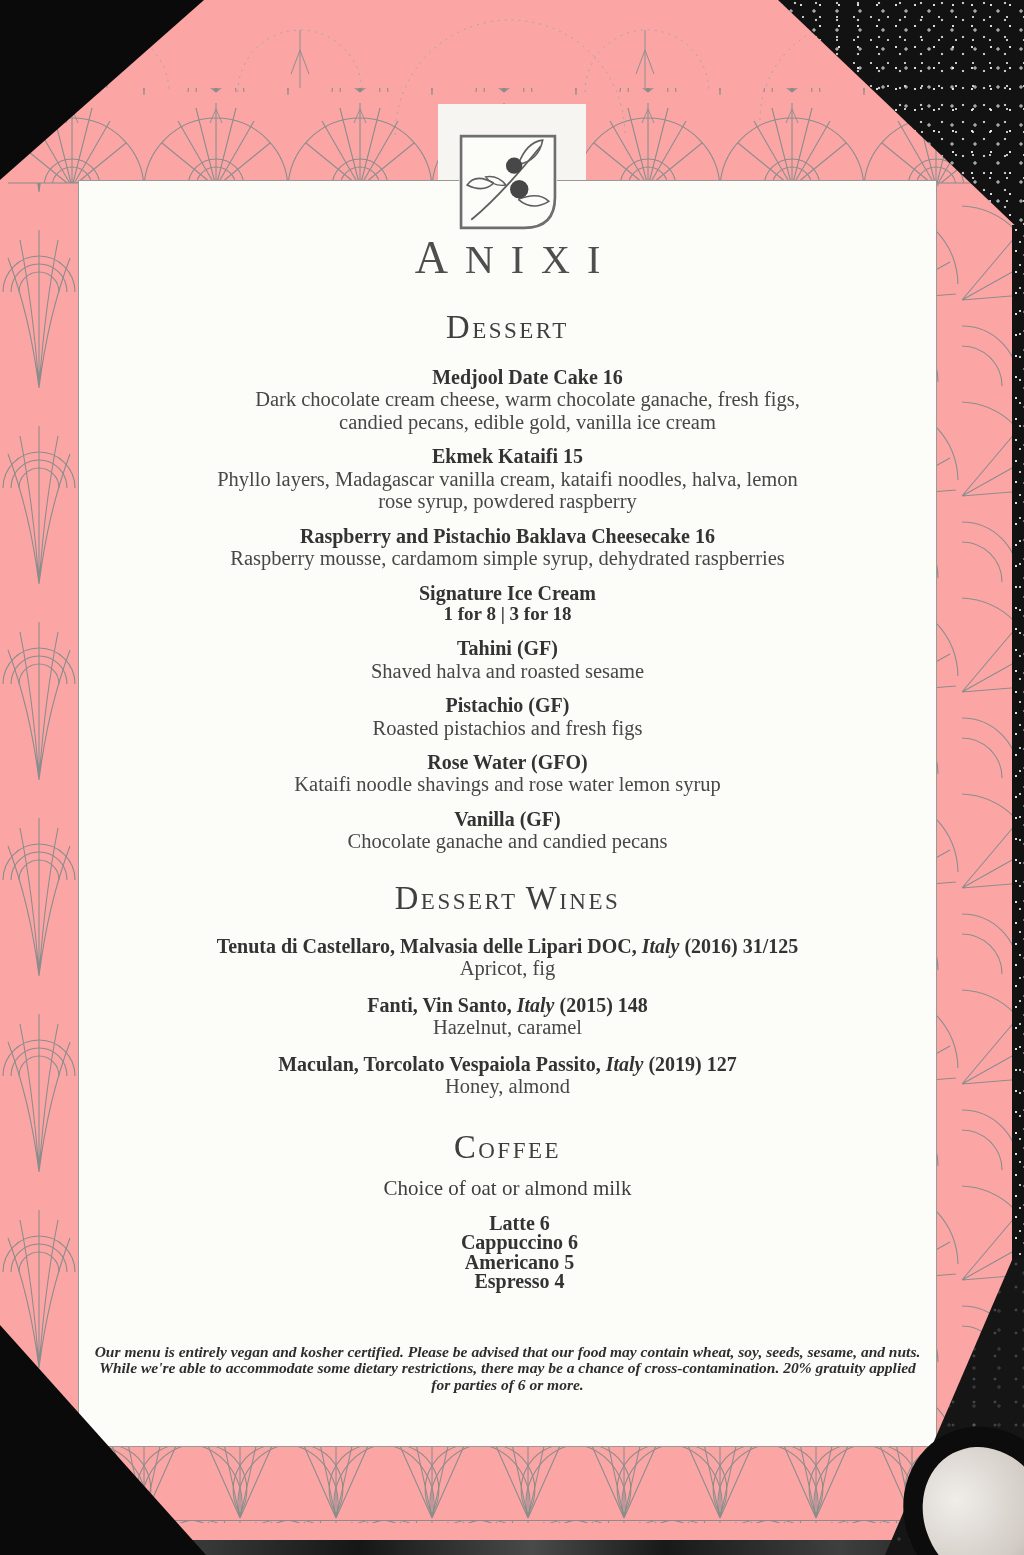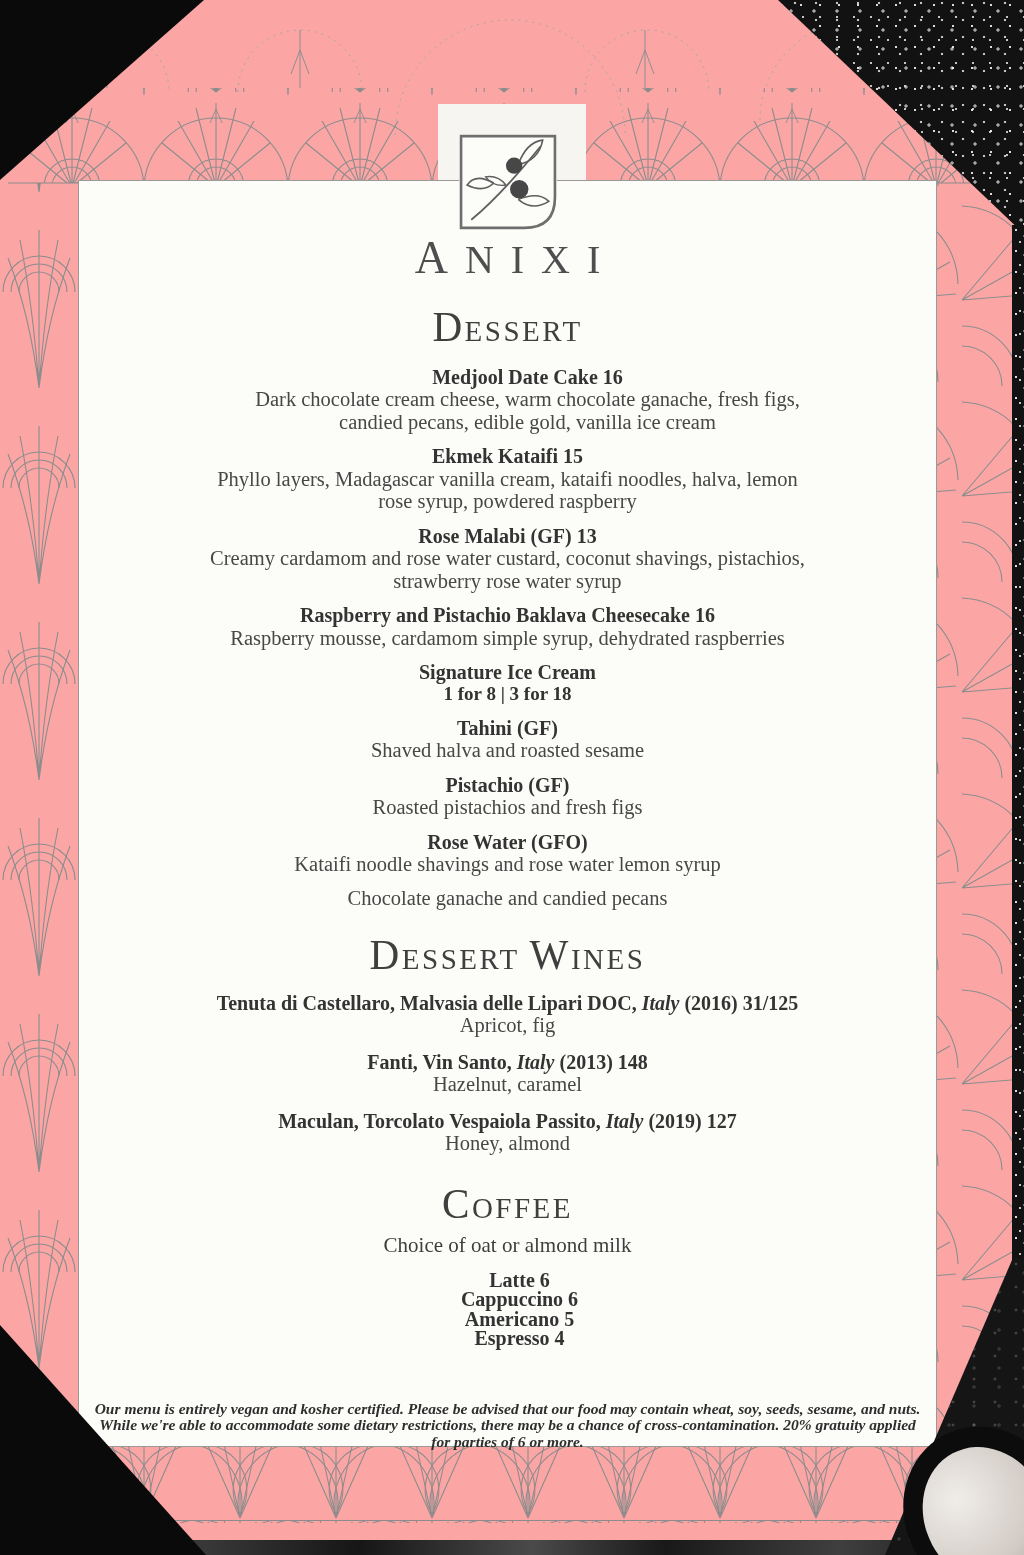--- a/index.html
+++ b/index.html
@@ -20,21 +20,21 @@
   .content{position:absolute;left:78px;top:180px;width:859px;z-index:3;text-align:center;color:#3c3c3c;}
   .logo{
     position:absolute;left:50%;top:-46px;transform:translateX(-50%);
     width:98px;height:96px;background:#fcfcf9;
   }
   .wordmark{
     margin-top:56px;font-size:40px;line-height:44px;color:#4e4e4e;
     letter-spacing:17px;text-indent:17px;font-weight:400;
   }
   .wordmark::first-letter{font-size:1.15em;}
-  .menu-heading{margin-top:26px;font-size:29px;line-height:38px;color:#3f3f3f;letter-spacing:2.5px;}
+  .menu-heading{margin-top:26px;font-size:23px;line-height:38px;color:#3f3f3f;letter-spacing:2.5px;}
   .menu-heading .hw{display:inline-block;text-transform:uppercase;}
   .menu-heading .hw::first-letter{font-size:1.42em;}
   .item{margin-top:12px;}
   .item-name{font-weight:bold;font-size:20px;line-height:1.12;color:#333333;}
   .item-desc{font-size:20.5px;line-height:1.1;color:#474747;max-width:600px;margin:0 auto;}
   .wine .item-desc{max-width:720px;}
   .item-price-line{font-weight:bold;font-size:19px;line-height:1.1;color:#333333;}
   .wine{margin-top:14px;}
   .orig{font-style:italic;}
   .coffee-note{margin-top:6px;font-size:21px;line-height:24px;color:#3e3e3e;}
@@ -159,62 +159,59 @@
 
     <div class="item" style="margin-top:16px;padding-left:40px;">
       <div class="item-name">Medjool Date Cake 16</div>
       <div class="item-desc">Dark chocolate cream cheese, warm chocolate ganache, fresh figs, candied pecans, edible gold, vanilla ice cream</div>
     </div>
     <div class="item">
       <div class="item-name">Ekmek Kataifi 15</div>
       <div class="item-desc">Phyllo layers, Madagascar vanilla cream, kataifi noodles, halva, lemon rose syrup, powdered raspberry</div>
     </div>
     <div class="item">
-      <div class="item-name">Rose Malabi (GF) 13</div>
-      <div class="item-desc">Creamy cardamom and rose water custard, coconut shavings, pistachios, strawberry rose water syrup</div>
-    </div>
-    <div class="item">
       <div class="item-name">Raspberry and Pistachio Baklava Cheesecake 16</div>
       <div class="item-desc">Raspberry mousse, cardamom simple syrup, dehydrated raspberries</div>
     </div>
     <div class="item">
       <div class="item-name">Signature Ice Cream</div>
       <div class="item-price-line">1 for 8 | 3 for 18</div>
     </div>
     <div class="item">
       <div class="item-name">Tahini (GF)</div>
       <div class="item-desc">Shaved halva and roasted sesame</div>
     </div>
     <div class="item">
       <div class="item-name">Pistachio (GF)</div>
       <div class="item-desc">Roasted pistachios and fresh figs</div>
     </div>
     <div class="item">
       <div class="item-name">Rose Water (GFO)</div>
       <div class="item-desc">Kataifi noodle shavings and rose water lemon syrup</div>
     </div>
     <div class="item">
+      <div class="item-name">Vanilla (GF)</div>
       <div class="item-desc">Chocolate ganache and candied pecans</div>
     </div>
 
     <div class="menu-heading"><span class="hw">Dessert</span> <span class="hw">Wines</span></div>
 
     <div class="item wine">
       <div class="item-name">
         <span>Tenuta di Castellaro, Malvasia delle Lipari DOC,</span>
         <span class="orig">Italy</span>
         <span>(2016) 31/125</span>
       </div>
       <div class="item-desc">Apricot, fig</div>
     </div>
     <div class="item wine">
       <div class="item-name">
         <span>Fanti, Vin Santo,</span>
         <span class="orig">Italy</span>
-        <span>(2013) 148</span>
+        <span>(2015) 148</span>
       </div>
       <div class="item-desc">Hazelnut, caramel</div>
     </div>
     <div class="item wine">
       <div class="item-name">
         <span>Maculan, Torcolato Vespaiola Passito,</span>
         <span class="orig">Italy</span>
         <span>(2019) 127</span>
       </div>
       <div class="item-desc">Honey, almond</div>

